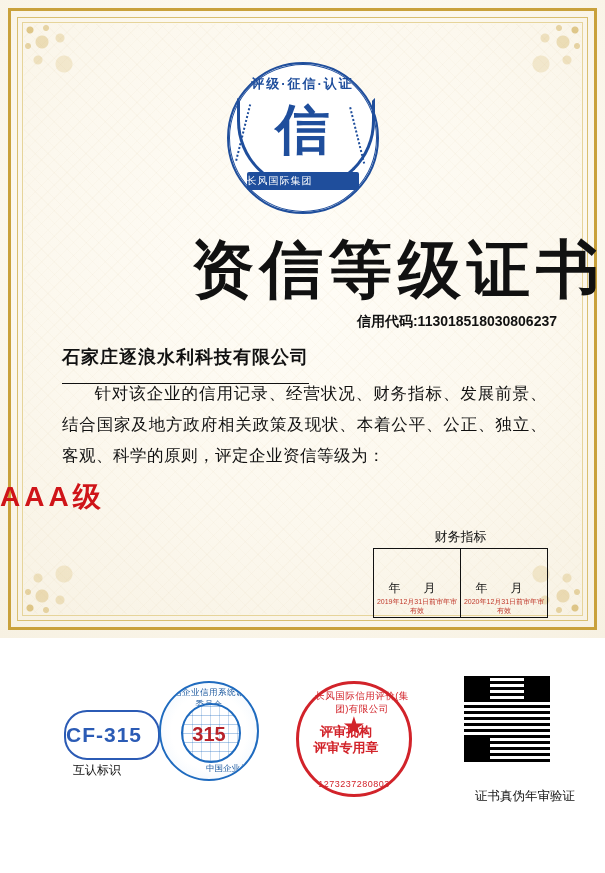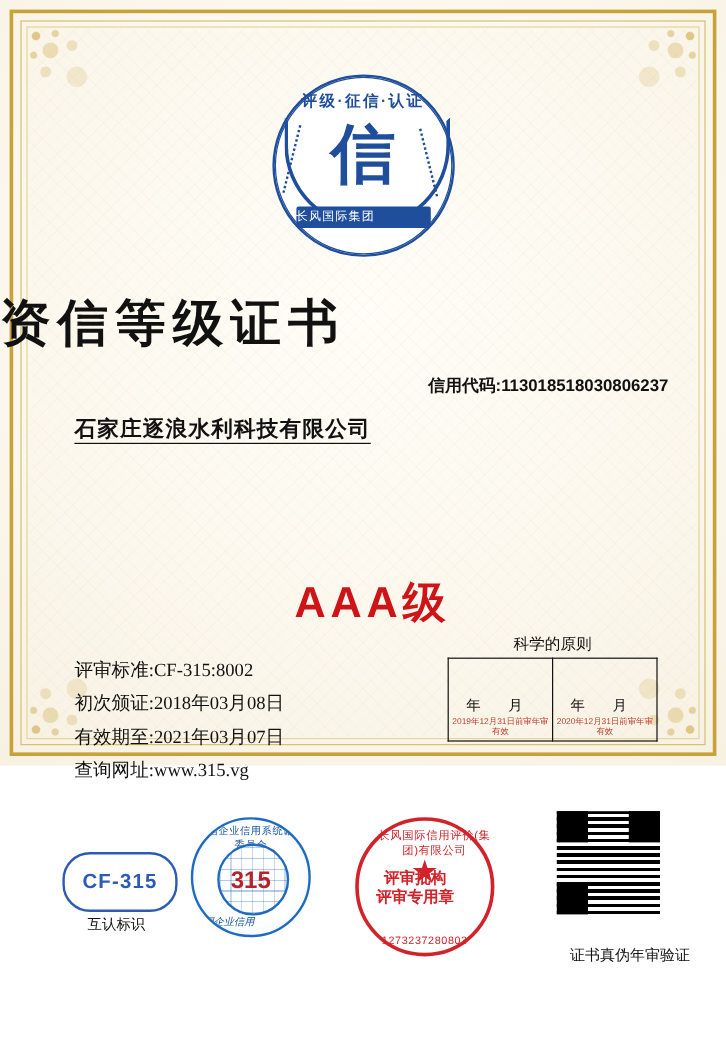--- a/index.html
+++ b/index.html
@@ -89,52 +89,52 @@
   .logo .ribbon{
     position:absolute;left:18px;right:18px;bottom:22px;height:18px;
     background:#1f4e9c;border-radius:2px;
     color:#fff;font-size:10px;line-height:18px;
     letter-spacing:1px;font-family:"Liberation Sans", sans-serif;
   }
 
   
   .title{
     position:absolute;left:0;right:0;top:243px;
-    text-align:left;
-    font-size:42px;line-height:52px;
+    text-align:right;
+    font-size:63px;line-height:52px;
     font-weight:bold;color:#111;
     letter-spacing:6px;
     font-family:"Liberation Sans", sans-serif;
   }
   .credit-code{
     position:absolute;right:48px;top:313px;
     font-size:14px;color:#111;font-weight:bold;
     font-family:"Liberation Sans", sans-serif;
   }
 
   
   .company{
     position:absolute;left:62px;top:345px;
     font-size:18px;font-weight:bold;color:#111;
     letter-spacing:1px;
   }
   .company .uline{
-    border-bottom:1px solid #111;padding-bottom:2px;
+    border-bottom:1px solid #111;padding-bottom:16px;
   }
   .para{
     position:absolute;left:62px;right:58px;top:378px;
     font-size:16.5px;line-height:31px;color:#111;
     text-align:justify;
     letter-spacing:.5px;
   }
   .para .indent{display:inline-block;width:32px;}
   .grade{
-    position:absolute;left:16px;right:0;top:478px;
-    text-align:center;
-    font-size:36px;font-weight:bold;color:#cf1418;
+    position:absolute;left:0;right:0;top:478px;
+    text-align:left;
+    font-size:28px;font-weight:bold;color:#cf1418;
     letter-spacing:4px;
     font-family:"Liberation Sans", sans-serif;
   }
 
   
   .info{
     position:absolute;left:62px;top:545px;
     font-size:15.5px;line-height:28px;color:#111;
   }
   .info div{white-space:nowrap;}
@@ -159,24 +159,24 @@
     padding:0 0 2px 0;
   }
   .review .ym{font-size:12px;letter-spacing:10px;color:#111;}
   .review .note{
     font-size:7px;color:#c0392b;line-height:9px;display:block;
     font-family:"Liberation Sans", sans-serif;
   }
 
   
   .cf315{
-    position:absolute;left:52px;top:710px;
+    position:absolute;left:64px;top:710px;
     width:92px;height:46px;border:2px solid #2b5bb5;border-radius:23px;
-    color:#2b5bb5;font-size:17px;font-weight:bold;
-    display:flex;align-items:center;justify-content:center;
+    color:#2b5bb5;font-size:21px;font-weight:bold;
+    display:flex;align-items:center;justify-content:flex-start;
     letter-spacing:1px;font-family:"Liberation Sans", sans-serif;
   }
   .cf315-label{
     position:absolute;left:62px;top:762px;width:70px;text-align:center;
     font-size:12px;color:#111;
   }
 
   .globe-seal{
     position:absolute;left:159px;top:681px;width:96px;height:96px;
     border-radius:50%;border:2px solid #1f6bbf;
@@ -195,24 +195,23 @@
       repeating-linear-gradient(0deg, rgba(31,107,191,.35) 0 1px, transparent 1px 9px),
       repeating-linear-gradient(90deg, rgba(31,107,191,.25) 0 1px, transparent 1px 9px),
       #ffffff;
   }
   .globe-seal .g-num{
     position:absolute;left:0;right:0;top:40px;text-align:center;
     font-size:20px;font-weight:bold;color:#b8232b;
     font-family:"Liberation Sans", sans-serif;
   }
   .globe-seal .ring-bot{
-    position:absolute;left:0;right:0;bottom:4px;text-align:left;
+    position:absolute;left:0;right:0;bottom:4px;text-align:right;
     font-size:8.5px;color:#17559c;
     font-family:"Liberation Sans", sans-serif;
-    font-style:italic;
   }
 
   .red-seal{
     position:absolute;left:296px;top:681px;width:110px;height:110px;
     border-radius:50%;border:3px solid #d2232a;
     color:#d2232a;
     background:transparent;
   }
   .red-seal .top-txt{
     position:absolute;left:16px;right:0;top:6px;text-align:center;
@@ -280,32 +279,29 @@
   </div>
 
   <div class="title">资信等级证书</div>
 
   <div class="credit-code">信用代码:113018518030806237</div>
 
   <div class="company">
     <span class="uline">石家庄逐浪水利科技有限公司</span>
   </div>
 
+  <div class="para">
+    <span class="indent"></span><span>针对该企业的信用记录、经营状况、财务指标、发展前景、结合国家及地方政府相关政策及现状、本着公平、公正、独立、客观、科学的原则，评定企业资信等级为：</span>
+  </div>
 
   <div class="grade">AAA级</div>
 
-  <div class="info">
-    <div>评审标准:CF-315:8002</div>
-    <div>初次颁证:2018年03月08日</div>
-    <div>有效期至:2021年03月07日</div>
-    <div>查询网址:www.315.vg</div>
-  </div>
 
   <div class="review">
-    <div class="cap">科学的原则</div>
+    <div class="cap">财务指标</div>
     <table>
       <tbody>
           <tr>
         <td>
           <span class="ym">年 月</span>
           <span class="note">2019年12月31日前审年审有效</span>
         </td>
         <td>
           <span class="ym">年 月</span>
           <span class="note">2020年12月31日前审年审有效</span>

